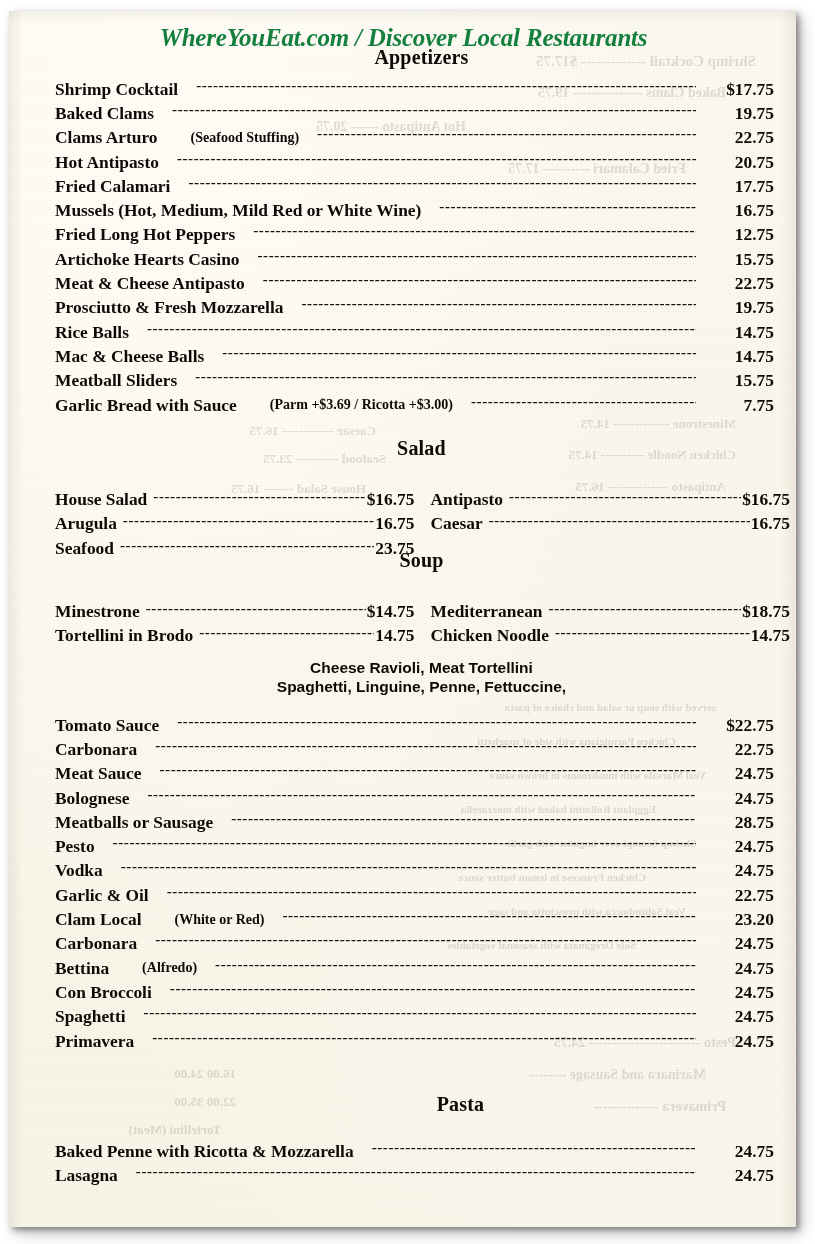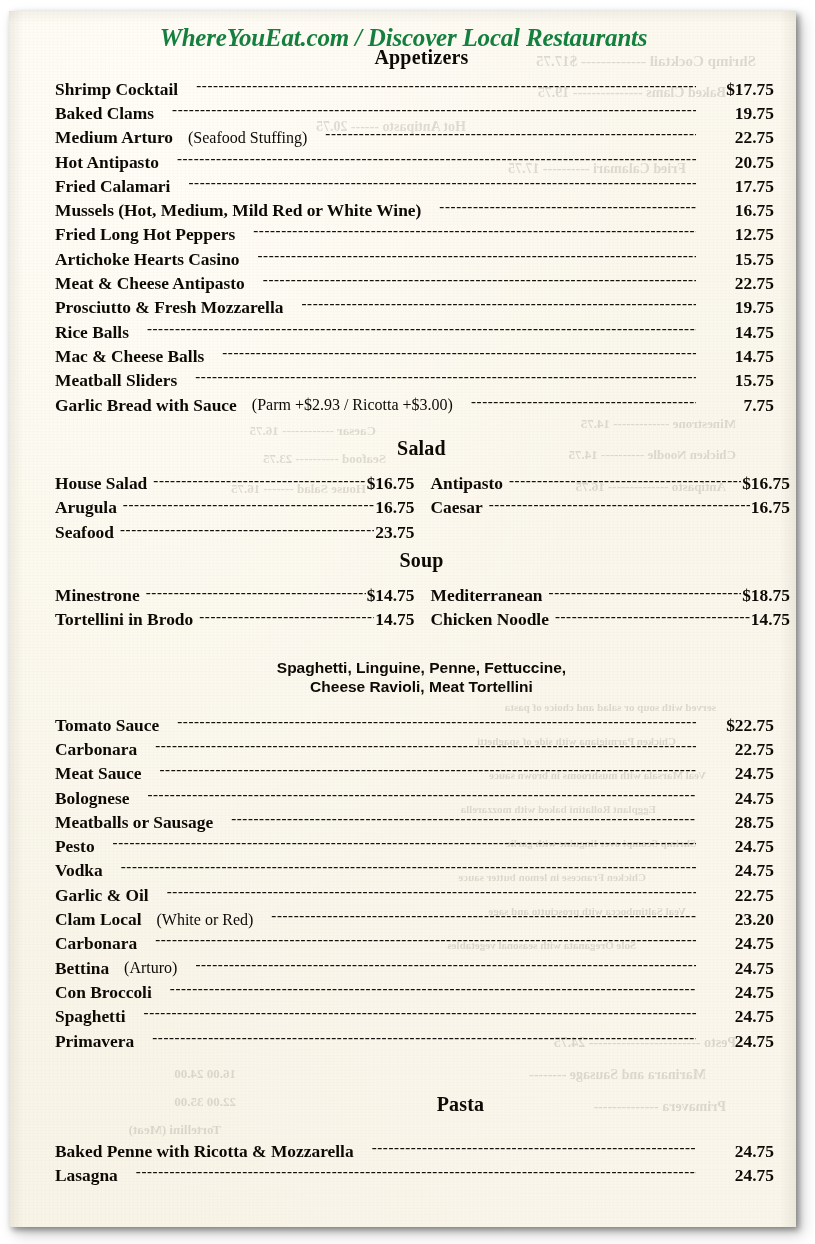--- a/index.html
+++ b/index.html
@@ -119,23 +119,23 @@
     align-items: center;
     height: 24.3px;
     font-size: 17.4px;
     font-weight: bold;
     color: #0d0a06;
     white-space: nowrap;
     gap: 12px;
   }
   .row .nm { flex: 0 0 auto; }
   .row .note {
-    font-size: 16px;
-    font-weight: normal;
-    margin-left: 3px;
+    font-size: 14px;
+    font-weight: bold;
+    margin-left: 21px;
   }
   .row .lead {
     flex: 1 1 auto;
     overflow: hidden;
     margin: 0 2px 0 6px;
     position: relative;
     top: -4px;
     letter-spacing: 0.6px;
     font-size: 15px;
     font-weight: bold;
@@ -147,21 +147,21 @@
     min-width: 64px;
   }
 
   
   .cols {
     position: absolute;
     left: 46px;
     right: 22px;
     display: flex;
   }
-  .col { width: 50%; }
+  .col { width: 50%; margin-top: 16px; }
   .col.right { padding-left: 16px; }
   .crow {
     display: flex;
     align-items: baseline;
     height: 24.3px;
     font-size: 17.4px;
     font-weight: bold;
     color: #0d0a06;
     white-space: nowrap;
   }
@@ -240,21 +240,21 @@
             <span class="nm">Shrimp Cocktail</span>
             <span class="lead">--------------------------------------------------------------------------------------------------------------------------------------------------------------------------------------------------------------------------------------------------------------------</span>
             <span class="pr">$17.75</span>
           </div>
           <div class="row">
             <span class="nm">Baked Clams</span>
             <span class="lead">--------------------------------------------------------------------------------------------------------------------------------------------------------------------------------------------------------------------------------------------------------------------</span>
             <span class="pr">19.75</span>
           </div>
           <div class="row">
-            <span class="nm">Medium Arturo</span>
+            <span class="nm">Clams Arturo</span>
             <span class="note">(Seafood Stuffing)</span>
             <span class="lead">--------------------------------------------------------------------------------------------------------------------------------------------------------------------------------------------------------------------------------------------------------------------</span>
             <span class="pr">22.75</span>
           </div>
           <div class="row">
             <span class="nm">Hot Antipasto</span>
             <span class="lead">--------------------------------------------------------------------------------------------------------------------------------------------------------------------------------------------------------------------------------------------------------------------</span>
             <span class="pr">20.75</span>
           </div>
           <div class="row">
@@ -297,21 +297,21 @@
             <span class="lead">--------------------------------------------------------------------------------------------------------------------------------------------------------------------------------------------------------------------------------------------------------------------</span>
             <span class="pr">14.75</span>
           </div>
           <div class="row">
             <span class="nm">Meatball Sliders</span>
             <span class="lead">--------------------------------------------------------------------------------------------------------------------------------------------------------------------------------------------------------------------------------------------------------------------</span>
             <span class="pr">15.75</span>
           </div>
           <div class="row">
             <span class="nm">Garlic Bread with Sauce</span>
-            <span class="note">(Parm +$2.93 / Ricotta +$3.00)</span>
+            <span class="note">(Parm +$3.69 / Ricotta +$3.00)</span>
             <span class="lead">--------------------------------------------------------------------------------------------------------------------------------------------------------------------------------------------------------------------------------------------------------------------</span>
             <span class="pr">7.75</span>
           </div>
         </div>
 
       <div class="sec-head" style="top:426px;">Salad</div>
 
       <div class="cols" style="top:462px;">
         <div class="col left" id="salad-left">
             <div class="crow">
@@ -367,22 +367,22 @@
             </div>
             <div class="crow">
               <span class="nm">Chicken Noodle</span>
               <span class="lead">--------------------------------------------------------------------------------------------------------------------------------------------------------------------------------------------------------------------------------------------------------------------</span>
               <span class="pr">14.75</span>
             </div>
           </div>
       </div>
 
       <div class="varieties" style="top:647px;">
+        <div>Cheese Ravioli, Meat Tortellini</div>
         <div>Spaghetti, Linguine, Penne, Fettuccine,</div>
-        <div>Cheese Ravioli, Meat Tortellini</div>
       </div>
 
       <div class="rows" id="sauce-rows" style="top:702px;">
           <div class="row">
             <span class="nm">Tomato Sauce</span>
             <span class="lead">--------------------------------------------------------------------------------------------------------------------------------------------------------------------------------------------------------------------------------------------------------------------</span>
             <span class="pr">$22.75</span>
           </div>
           <div class="row">
             <span class="nm">Carbonara</span>
@@ -425,21 +425,21 @@
             <span class="lead">--------------------------------------------------------------------------------------------------------------------------------------------------------------------------------------------------------------------------------------------------------------------</span>
             <span class="pr">23.20</span>
           </div>
           <div class="row">
             <span class="nm">Carbonara</span>
             <span class="lead">--------------------------------------------------------------------------------------------------------------------------------------------------------------------------------------------------------------------------------------------------------------------</span>
             <span class="pr">24.75</span>
           </div>
           <div class="row">
             <span class="nm">Bettina</span>
-            <span class="note">(Arturo)</span>
+            <span class="note">(Alfredo)</span>
             <span class="lead">--------------------------------------------------------------------------------------------------------------------------------------------------------------------------------------------------------------------------------------------------------------------</span>
             <span class="pr">24.75</span>
           </div>
           <div class="row">
             <span class="nm">Con Broccoli</span>
             <span class="lead">--------------------------------------------------------------------------------------------------------------------------------------------------------------------------------------------------------------------------------------------------------------------</span>
             <span class="pr">24.75</span>
           </div>
           <div class="row">
             <span class="nm">Spaghetti</span>

